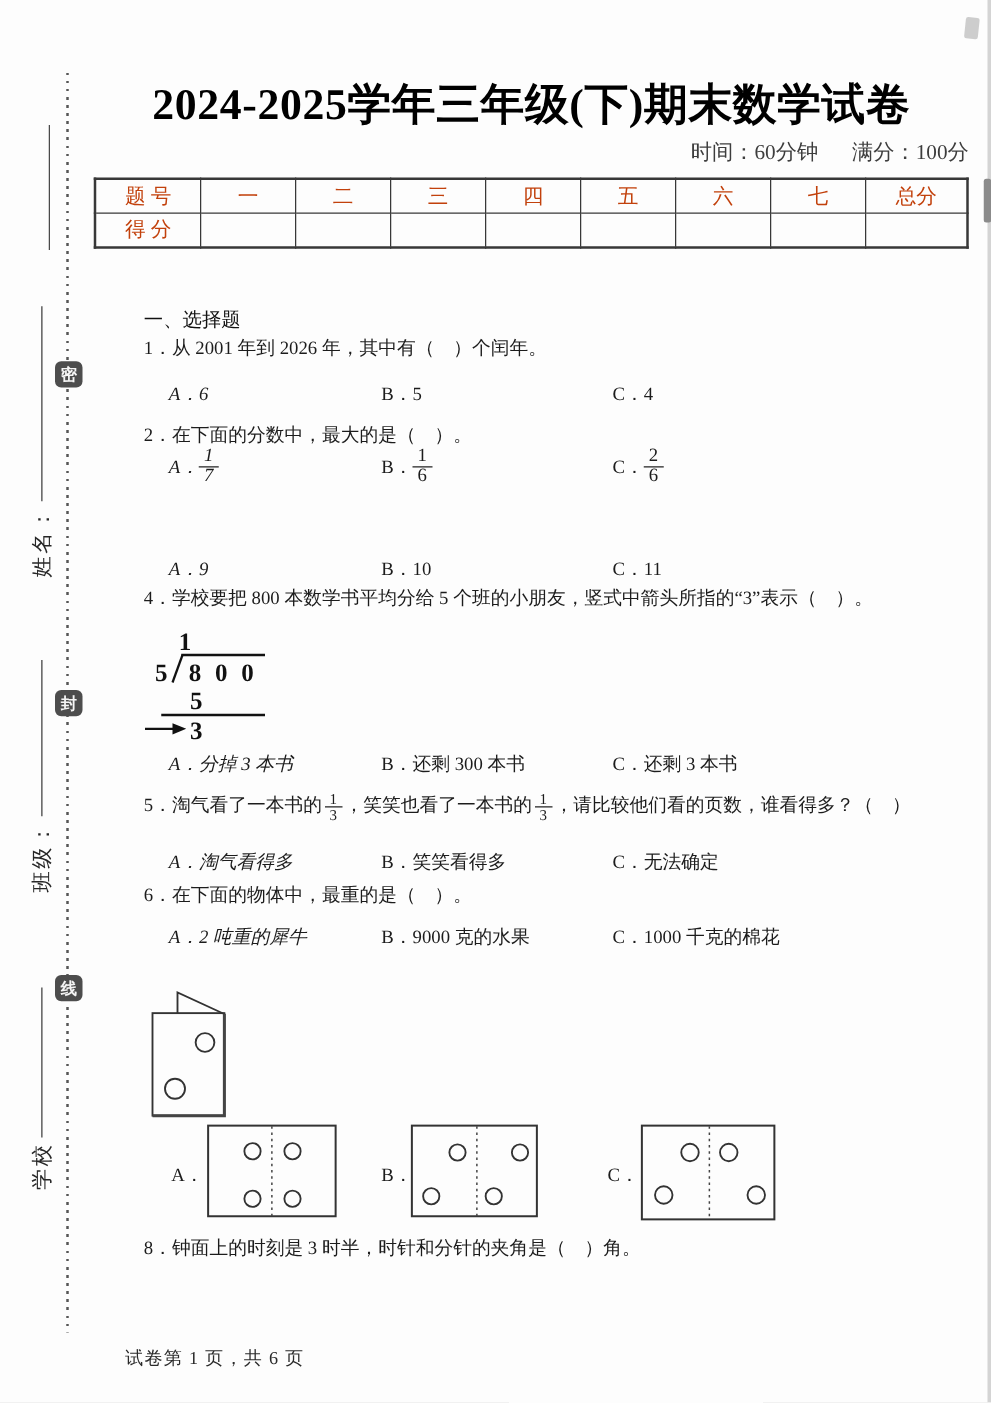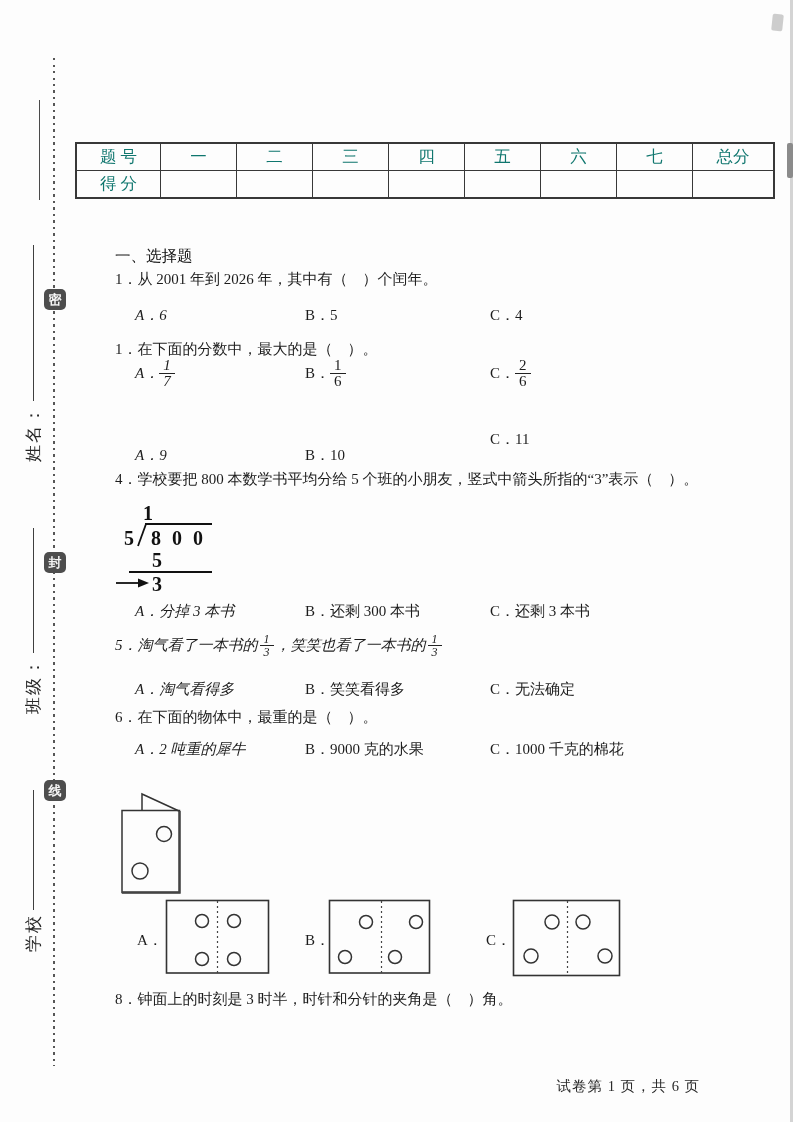--- a/index.html
+++ b/index.html
@@ -21,44 +21,44 @@
   .stamp1{top:289px;} .stamp2{top:552px;} .stamp3{top:780px;}
 
   
   .title{position:absolute;left:85px;top:60px;width:680px;text-align:center;
          font-size:35px;font-weight:900;letter-spacing:0.5px;color:#000;}
   .meta{position:absolute;right:18px;top:110px;font-size:17px;color:#3d3d3d;}
   .meta .gap{display:inline-block;width:27px;}
 
   
   table.score{position:absolute;left:75px;top:142px;border-collapse:collapse;table-layout:fixed;
-              width:692px;font-size:16.5px;color:#0f766e;}
+              width:692px;font-size:16.5px;color:#c2410c;}
   table.score td{border:1.5px solid #383838;height:26px;text-align:center;padding:0;}
   table.score{border:2px solid #383838;}
   td.c0{width:83px;} td.cm{width:75px;} td.c8{width:80px;}
 
   
   .sect{position:absolute;left:115px;top:246px;font-size:15.5px;font-weight:normal;color:#111;}
   .q{position:absolute;left:115px;width:668px;font-size:15px;line-height:1.25;color:#1c1c1c;}
   .opt{position:absolute;font-size:15px;color:#1c1c1c;white-space:nowrap;}
   .ox1{left:135px;font-style:italic;} .ox2{left:305px;} .ox3{left:490px;}
 
   
   .fracopt{display:flex;align-items:center;}
   .frac{display:inline-block;text-align:center;vertical-align:-0.55em;line-height:1.02;}
   .frac .fn{display:block;border-bottom:1.3px solid #222;padding:0 4px;}
   .frac .fd{display:block;}
   .bigfrac{font-size:15px;}
   .sfrac{font-size:12px;margin:0 2px;vertical-align:-0.5em;}
-  .qflex{display:flex;align-items:center;white-space:nowrap;font-style:italic;}
+  .qflex{display:flex;align-items:center;white-space:nowrap;}
 
   .figure{position:absolute;}
   .flabel{position:absolute;font-size:15px;color:#1c1c1c;}
 
-  .footer{position:absolute;left:100px;top:1077px;width:600px;text-align:right;
+  .footer{position:absolute;left:100px;top:1077px;width:600px;text-align:left;
           font-size:14.5px;color:#2a2a2a;letter-spacing:1px;}
 
   
   .edge-strip{position:absolute;right:0;top:0;width:3px;height:1122px;background:#cdcdcd;opacity:.85;}
   .edge-blob{position:absolute;right:0;top:143px;width:6px;height:35px;background:#8b8b8b;border-radius:2px;}
   .corner-smudge{position:absolute;left:772px;top:14px;width:11px;height:17px;background:#a6a6a6;
                  opacity:.55;border-radius:2px;transform:rotate(6deg);}
 </style>
 </head>
 <body>
@@ -78,20 +78,24 @@
   </div>
   <div class="vgroup vg-school">
     <span>学校</span>
     <span class="vline"></span>
   </div>
 
   <div class="stamp stamp1">密</div>
   <div class="stamp stamp2">封</div>
   <div class="stamp stamp3">线</div>
 
+  <div class="title">2024-2025学年三年级(下)期末数学试卷</div>
+  <div class="meta">
+    <span>时间：60分钟</span><span class="gap"></span><span>满分：100分</span>
+  </div>
 
   <table class="score">
     <tbody>
         <tr>
       <td class="c0">题 号</td>
       <td class="cm">一</td>
       <td class="cm">二</td>
       <td class="cm">三</td>
       <td class="cm">四</td>
       <td class="cm">五</td>
@@ -113,21 +117,21 @@
   </tbody>
     </table>
 
   <div class="sect">一、选择题</div>
 
   <div class="q" style="top:270px">1．从 2001 年到 2026 年，其中有（　）个闰年。</div>
   <span class="opt ox1" style="top:306px">A．6</span>
   <span class="opt ox2" style="top:306px">B．5</span>
   <span class="opt ox3" style="top:306px">C．4</span>
 
-  <div class="q" style="top:340px">1．在下面的分数中，最大的是（　）。</div>
+  <div class="q" style="top:340px">2．在下面的分数中，最大的是（　）。</div>
   <span class="opt ox1 fracopt" style="top:358px">
     <span>A．</span>
     <span class="frac bigfrac">
         <span class="fn">1</span>
         <span class="fd">7</span>
       </span>
   </span>
   <span class="opt ox2 fracopt" style="top:358px">
     <span>B．</span>
     <span class="frac bigfrac">
@@ -138,21 +142,21 @@
   <span class="opt ox3 fracopt" style="top:358px">
     <span>C．</span>
     <span class="frac bigfrac">
         <span class="fn">2</span>
         <span class="fd">6</span>
       </span>
   </span>
 
   <span class="opt ox1" style="top:446px">A．9</span>
   <span class="opt ox2" style="top:446px">B．10</span>
-  <span class="opt ox3" style="top:430px">C．11</span>
+  <span class="opt ox3" style="top:446px">C．11</span>
 
   <div class="q" style="top:470px">4．学校要把 800 本数学书平均分给 5 个班的小朋友，竖式中箭头所指的“3”表示（　）。</div>
 
   <svg class="figure" style="left:112px;top:497px" width="105" height="98" viewBox="0 0 105 98">
     <text x="31" y="23" font-size="20" font-weight="600" fill="#111">1</text>
     <line x1="33" y1="27" x2="100" y2="27" stroke="#111" stroke-width="2"></line>
     <line x1="34" y1="27" x2="26" y2="49" stroke="#111" stroke-width="1.8"></line>
     <text x="12" y="48" font-size="20" font-weight="600" fill="#111">5</text>
     <text x="39" y="48" font-size="20" font-weight="600" fill="#111" letter-spacing="3">8 0 0</text>
     <text x="40" y="70" font-size="20" font-weight="600" fill="#111">5</text>
@@ -170,20 +174,21 @@
     <span>5．淘气看了一本书的</span>
     <span class="frac sfrac">
         <span class="fn">1</span>
         <span class="fd">3</span>
       </span>
     <span>，笑笑也看了一本书的</span>
     <span class="frac sfrac">
         <span class="fn">1</span>
         <span class="fd">3</span>
       </span>
+    <span>，请比较他们看的页数，谁看得多？（　）</span>
   </div>
   <span class="opt ox1" style="top:680px">A．淘气看得多</span>
   <span class="opt ox2" style="top:680px">B．笑笑看得多</span>
   <span class="opt ox3" style="top:680px">C．无法确定</span>
 
   <div class="q" style="top:708px">6．在下面的物体中，最重的是（　）。</div>
   <span class="opt ox1" style="top:740px">A．2 吨重的犀牛</span>
   <span class="opt ox2" style="top:740px">B．9000 克的水果</span>
   <span class="opt ox3" style="top:740px">C．1000 千克的棉花</span>
 

